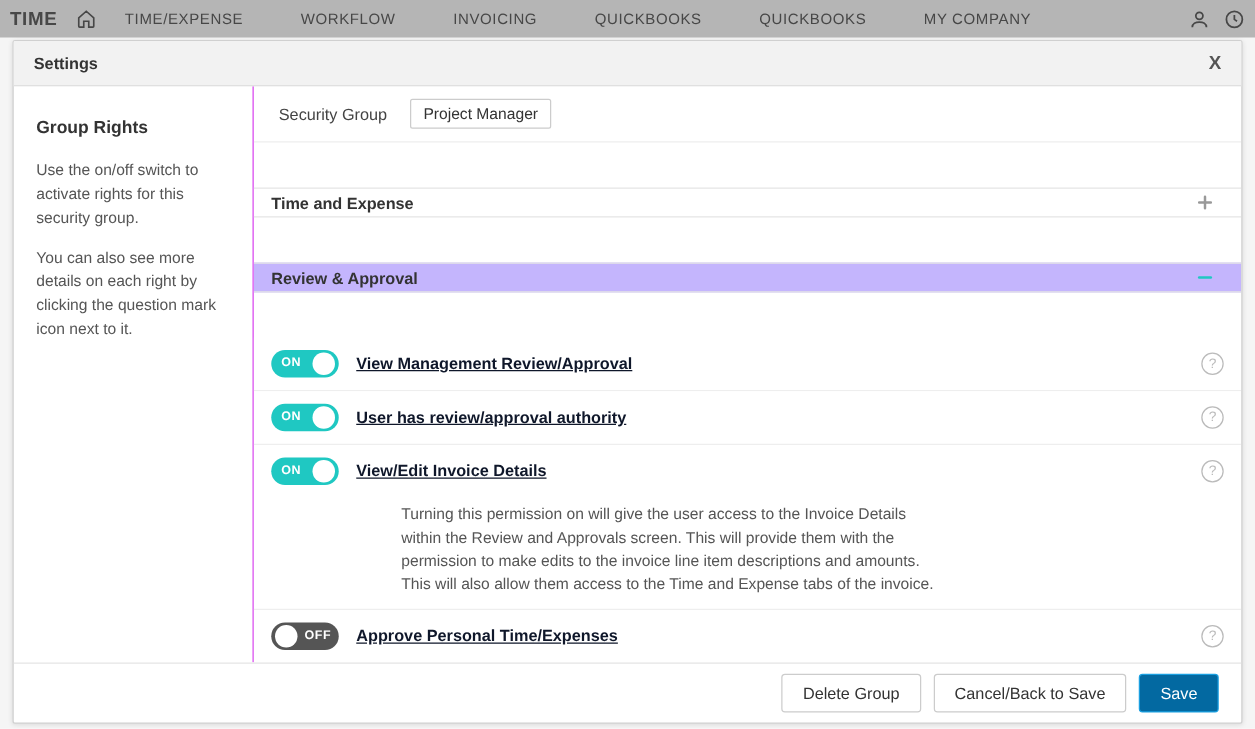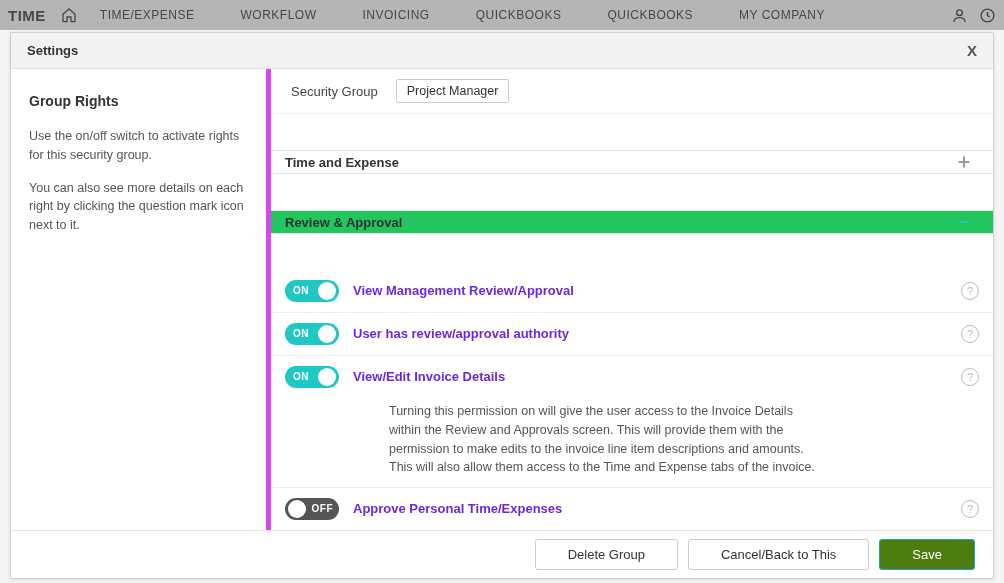--- a/index.html
+++ b/index.html
@@ -29,21 +29,21 @@
     height: 36px; display: flex; align-items: center; padding: 0 16px;
     font-size: 13px; font-weight: 600; color: #333;
   }
   .modal-header .close { margin-left: auto; font-size: 15px; color: #555; cursor: pointer; }
 
   .modal-body {
     flex: 1; display: flex; overflow: hidden;
   }
 
   .left-pane {
-    width: 260px; border-right: 5px solid #d946ef; padding: 24px 20px 0 18px;
+    width: 192px; border-right: 1px solid #d946ef; padding: 24px 20px 0 18px;
     font-size: 12.5px; color: #555;
   }
   .left-pane h3 { font-size: 14px; color: #333; margin-bottom: 18px; }
   .left-pane p { line-height: 1.5; margin-bottom: 14px; }
 
   .right-pane {
     flex: 1; display: flex; flex-direction: column; overflow: hidden; gap: 36px;
   }
 
   .sec-group-row {
@@ -53,21 +53,21 @@
   .sec-group-row .lbl { margin-right: 18px; }
   .sec-group-row .val {
     border: 1px solid #ccc; padding: 4px 10px; font-size: 12.5px; color: #333; border-radius: 2px; background: #fff;
   }
 
   .section-row {
     display: flex; align-items: center; padding: 0 18px 0 14px;
     border-top: 1px solid #e5e5e5; border-bottom: 1px solid #e5e5e5;
     height: 25px; font-size: 13px; font-weight: 700; color: #333; background: #fff;
   }
-  .section-row.expanded { background: #22c55e; }
+  .section-row.expanded { background: #c4b5fd; }
   .section-row .sec-ic { margin-left: auto; width: 22px; height: 22px; display: inline-flex; align-items: center; justify-content: center; }
 
   .rights-list { display: flex; flex-direction: column; }
 
   .right-item {
     display: flex; align-items: flex-start; padding: 10px 14px;
     border-bottom: 1px solid #eee; background: #fff;
   }
   .right-item .toggle { width: 54px; height: 22px; border-radius: 12px; position: relative; flex-shrink: 0; margin-right: 14px; }
   .toggle.on { background: #1fc8c2; }
@@ -75,38 +75,38 @@
   .toggle .knob {
     position: absolute; top: 2px; width: 18px; height: 18px; border-radius: 50%; background: #fff;
   }
   .toggle.on .knob { right: 3px; }
   .toggle.off .knob { left: 3px; }
   .toggle .txt { position: absolute; top: 0; line-height: 22px; font-size: 10px; font-weight: 700; color: #fff; letter-spacing: 0.5px; }
   .toggle.on .txt { left: 8px; }
   .toggle.off .txt { right: 6px; }
 
   .right-item .rt-body { flex: 1; }
-  .right-item .rt-label { font-size: 13px; font-weight: 700; color: #6d28d9; line-height: 22px; }
+  .right-item .rt-label { font-size: 13px; font-weight: 700; color: #0f172a; line-height: 22px; text-decoration: underline; }
   .right-item .rt-desc { font-size: 12.5px; color: #555; line-height: 1.5; margin-top: 14px; max-width: 470px; padding-left: 36px; }
 
   .right-item .help-ic {
     width: 18px; height: 18px; border: 1.5px solid #bbb; border-radius: 50%;
     display: inline-flex; align-items: center; justify-content: center;
     font-size: 11px; color: #bbb; flex-shrink: 0; margin-left: 10px; margin-top: 2px;
   }
 
   .modal-footer {
     border-top: 1px solid #e5e5e5; height: 48px; display: flex; align-items: center; justify-content: flex-end;
     padding: 0 18px; gap: 10px;
   }
   .btn {
-    font-size: 13px; padding: 7px 32px; border-radius: 3px; cursor: pointer;
+    font-size: 13px; padding: 7px 16px; border-radius: 3px; cursor: pointer;
     border: 1px solid #ccc; background: #fff; color: #333;
   }
-  .btn.primary { background: #4d7c0f; border-color: #1a9fe0; color: #fff; }
+  .btn.primary { background: #0369a1; border-color: #1a9fe0; color: #fff; }
 </style>
 </head>
 <body>
 
 <div class="app-bg">
   <span class="brand">TIME</span>
   <span class="home-ic">
     <svg width="16" height="16" viewBox="0 0 24 24" fill="none" stroke="#474747" stroke-width="2">
         <path d="M3 11l9-8 9 8v10a1 1 0 0 1-1 1h-5v-7h-6v7H4a1 1 0 0 1-1-1z"></path>
       </svg>
@@ -235,16 +235,16 @@
               <path d="M12 5v14M5 12h14"></path>
             </svg>
         </span>
       </div>
 
     </div>
   </div>
 
   <div class="modal-footer">
     <button class="btn">Delete Group</button>
-    <button class="btn">Cancel/Back to This</button>
+    <button class="btn">Cancel/Back to Save</button>
     <button class="btn primary">Save</button>
   </div>
 </div>
 
 </body></html>

